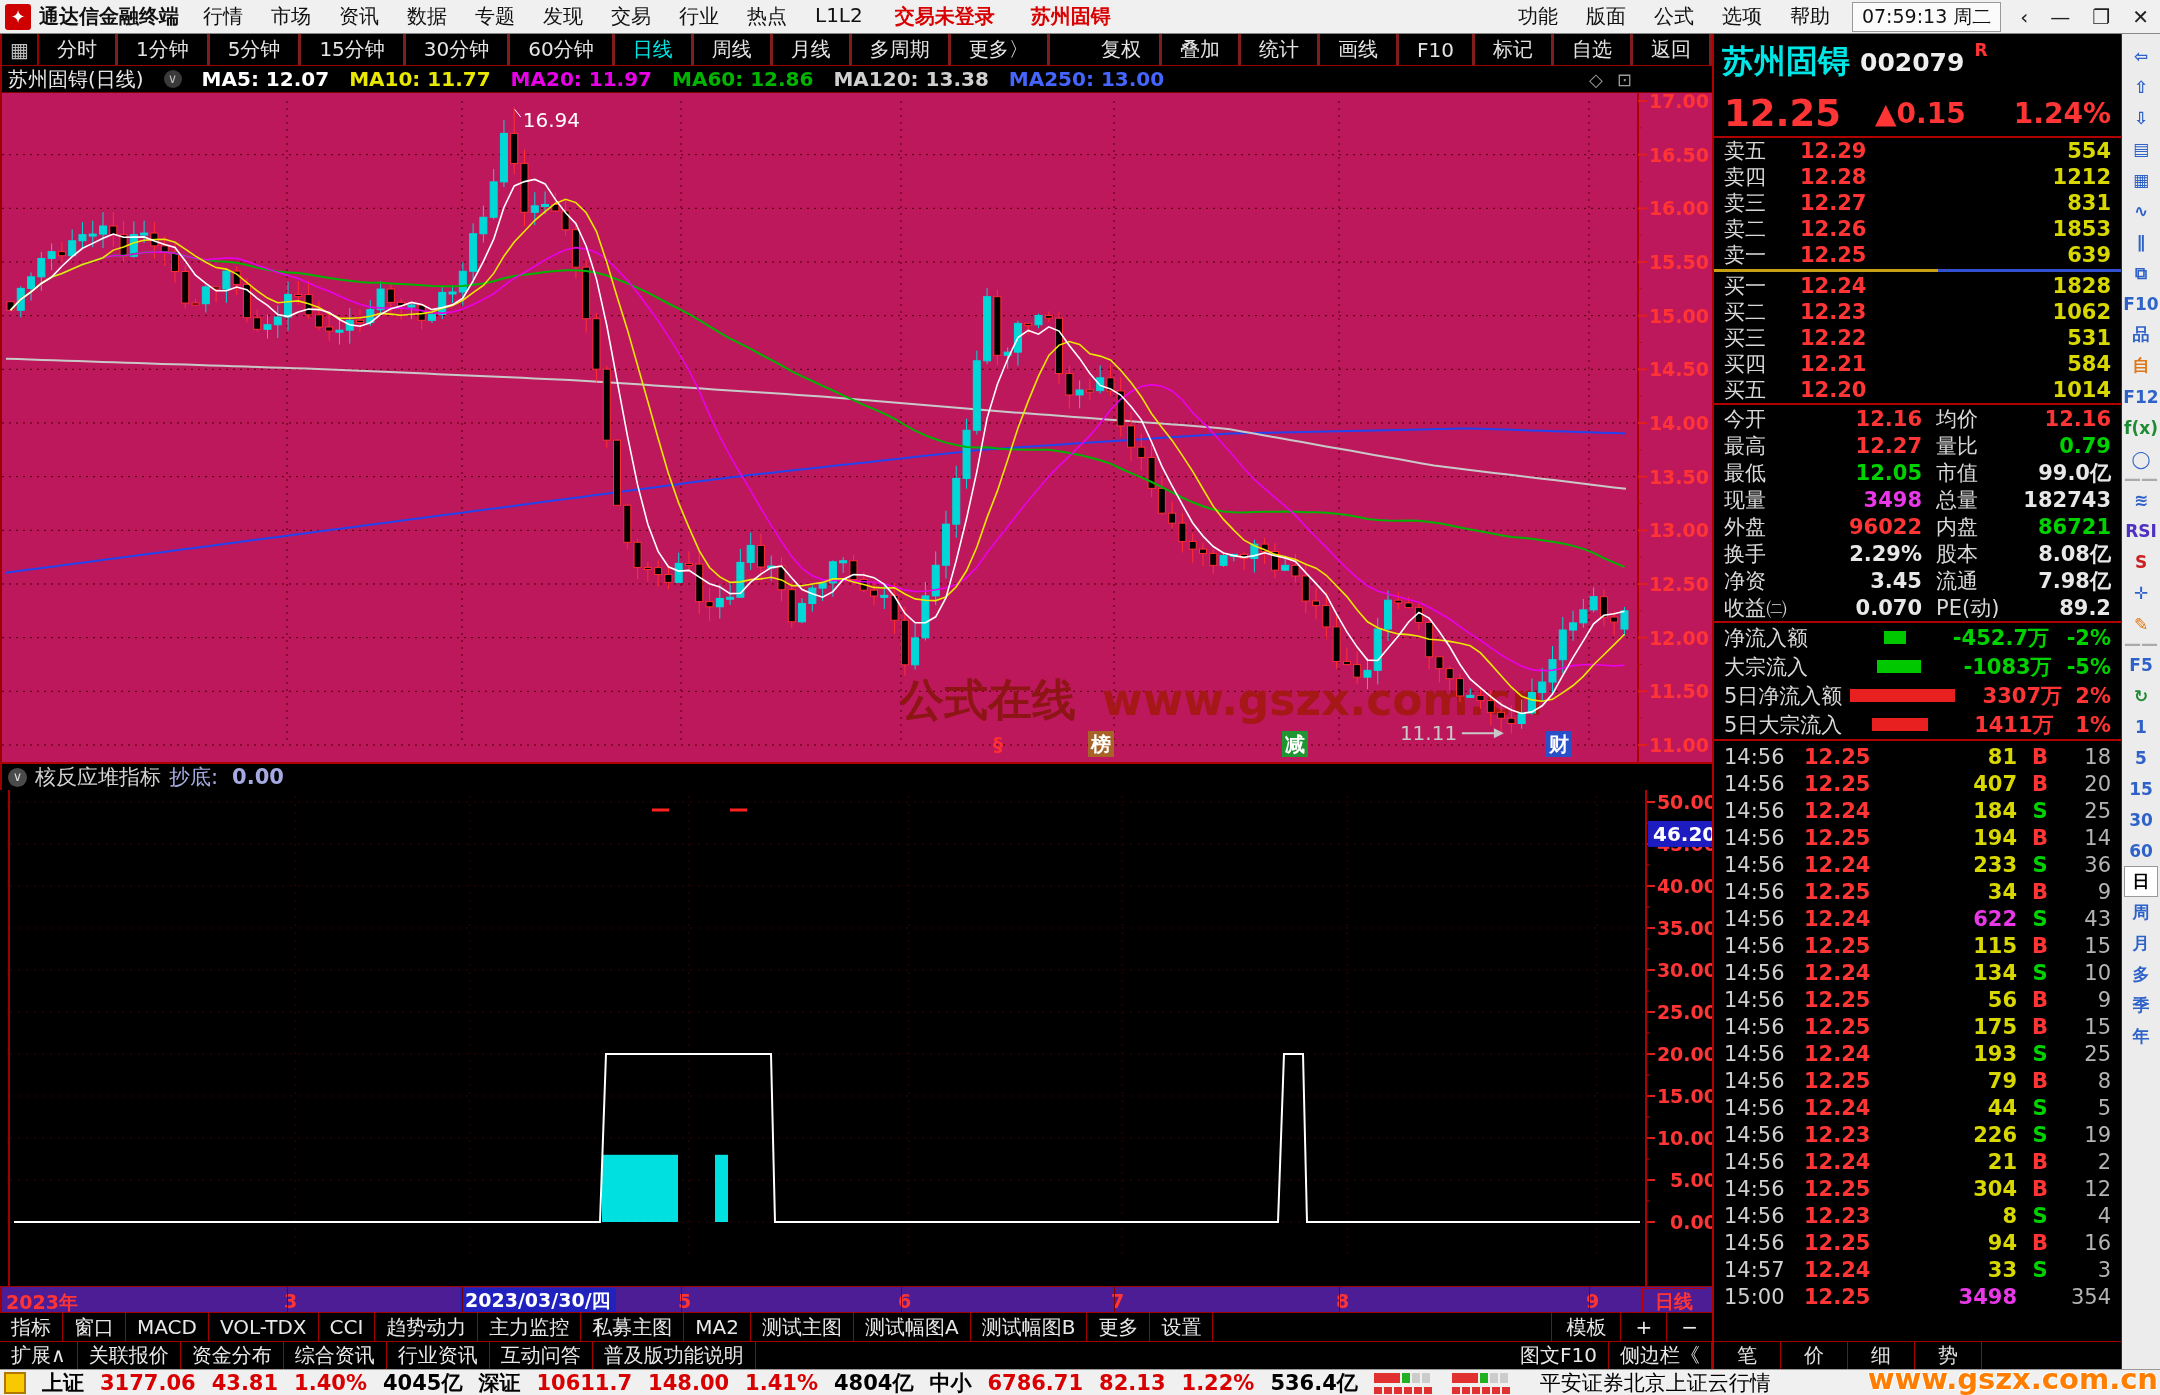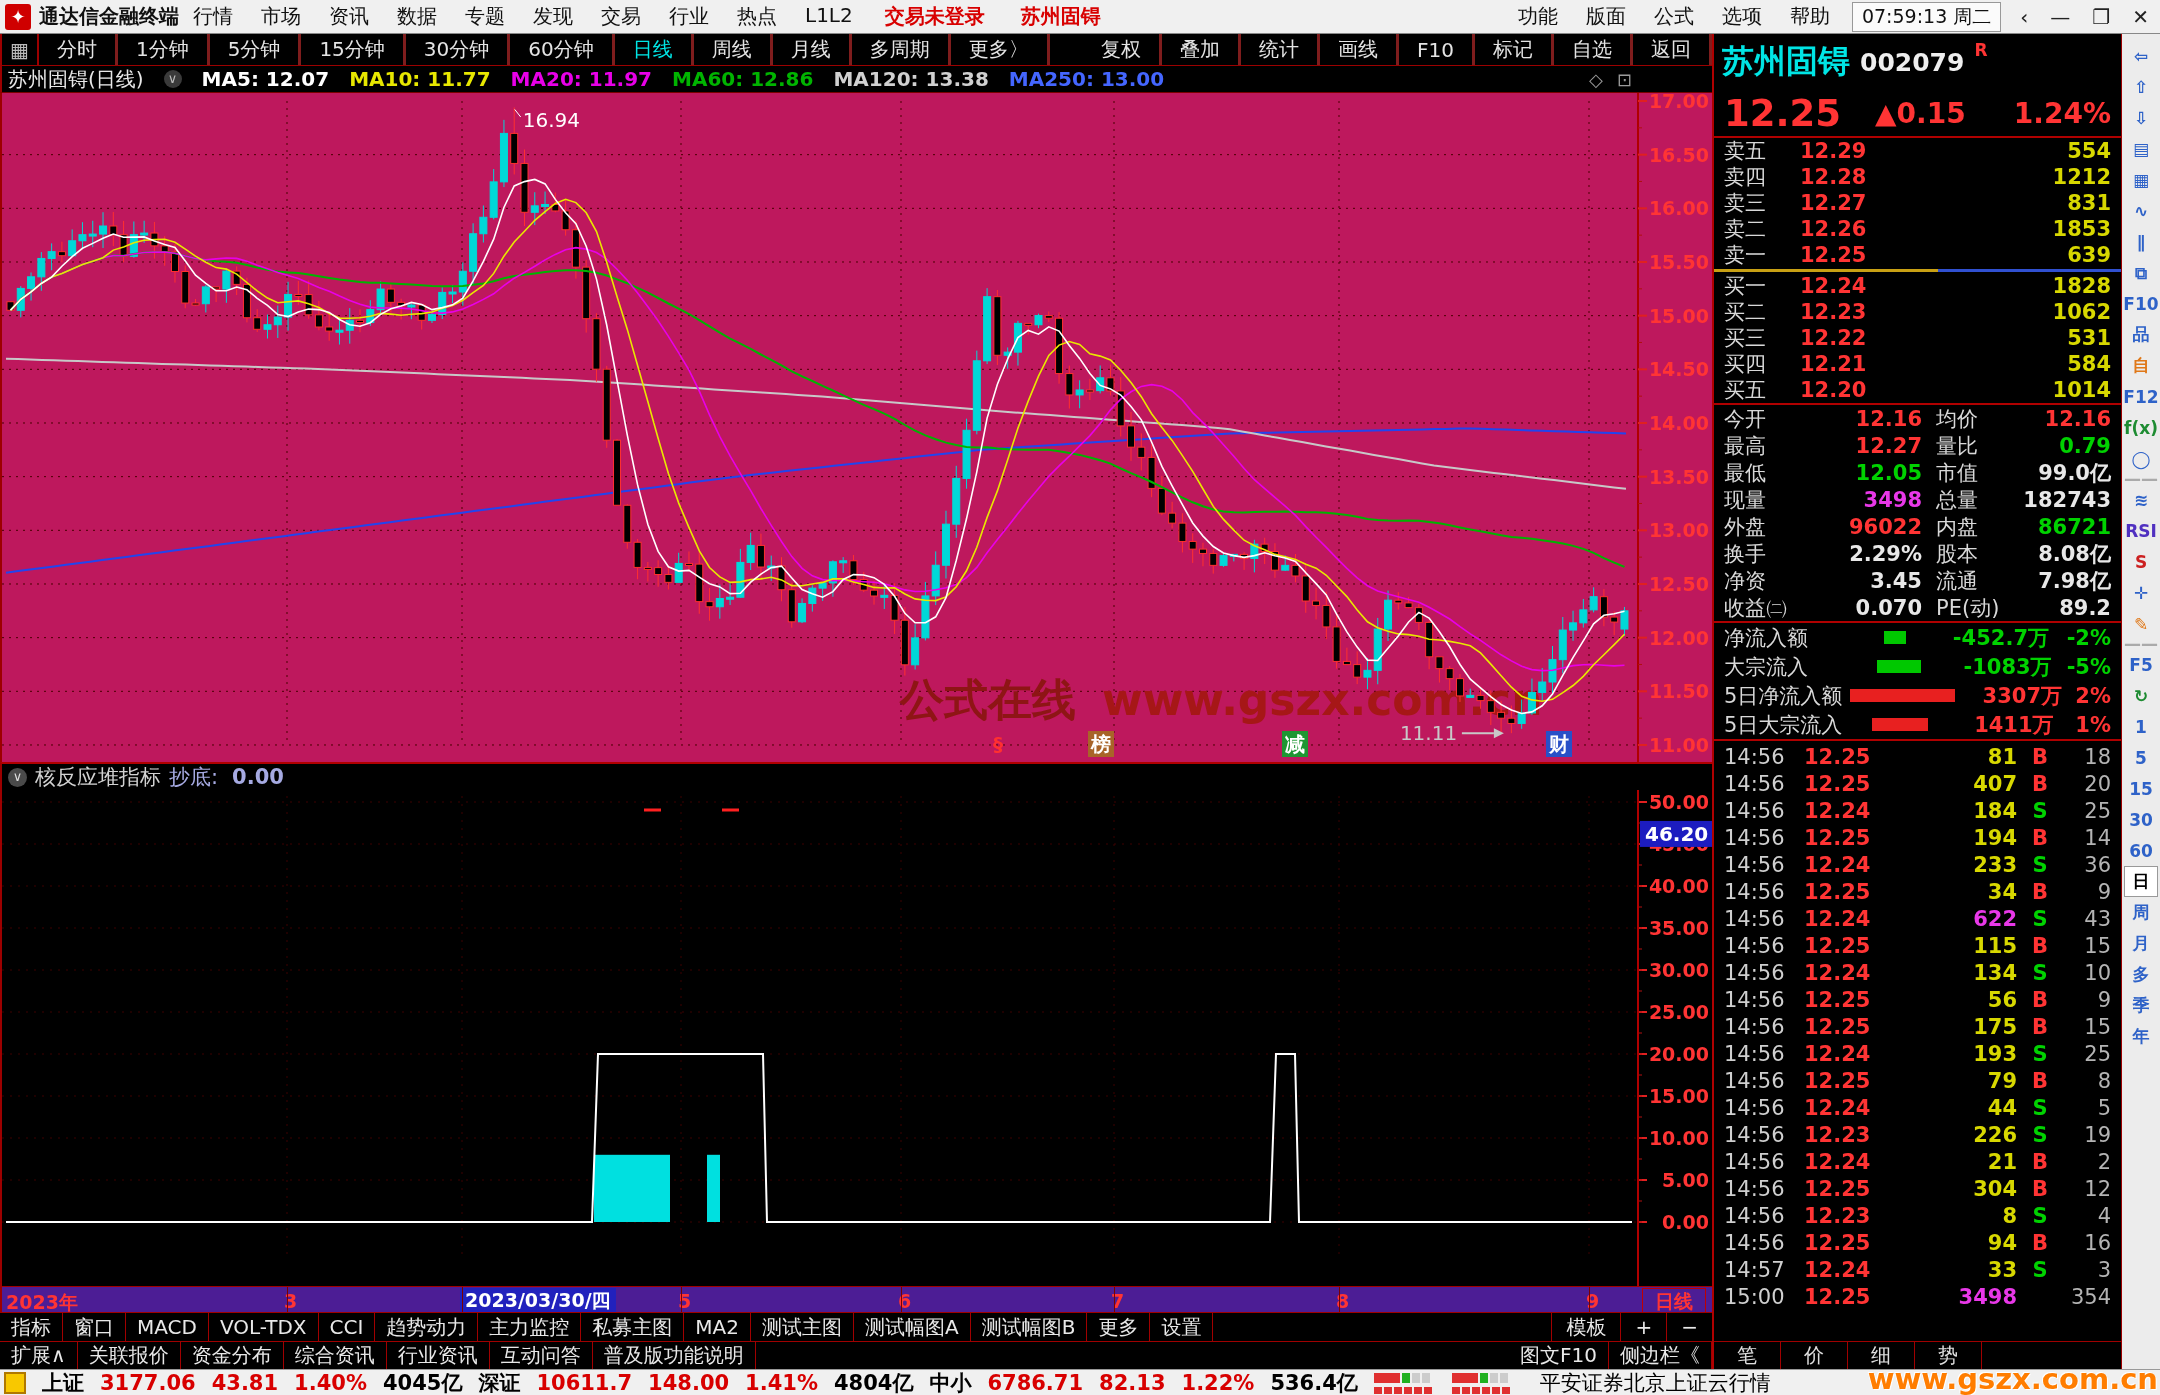--- a/index.html
+++ b/index.html
@@ -5,21 +5,21 @@
   *{box-sizing:border-box;margin:0;padding:0}
   html,body{width:2160px;height:1395px;overflow:hidden}
   body{background:#000;font-family:"DejaVu Sans","Liberation Sans",sans-serif;position:relative;color:#ddd}
   .abs{position:absolute}
   
   .c-r{color:#ff3434}.c-g{color:#00d200}.c-y{color:#d8d800}.c-m{color:#e838e8}
   .c-w{color:#e8e8e8}.c-cyan{color:#00e5e5}.c-sr{color:#d80000}.c-sk{color:#000}
   
   #titlebar{left:0;top:0;width:2160px;height:34px;background:#f0f0f0;color:#111;display:flex;align-items:center;font-size:20px;border-bottom:1px solid #888}
   #logo{width:26px;height:26px;background:#cf0000;border-radius:3px;margin:0 8px 0 5px;color:#fff;font-weight:bold;text-align:center;line-height:26px;font-size:18px}
-  #brand{font-weight:bold;margin-right:0}
+  #brand{font-weight:bold;margin-right:10px}
   .tmenu{padding:0 14px;white-space:nowrap}
   .tred{color:#d80000;font-weight:bold;padding:0 18px;white-space:nowrap}
   #tb-right{margin-left:auto;display:flex;align-items:center}
   #clock{border:1px solid #999;background:#fbfbfb;padding:1px 9px;margin:0 8px;font-size:19px;white-space:nowrap}
   .winbtn{padding:0 11px;font-size:20px;color:#222}
   
   #toolbar{left:0;top:34px;width:1712px;height:32px;background:#000;display:flex;font-size:20px;color:#e4e4e4;border-bottom:1px solid #9c0000;border-left:2px solid #9c0000}
   .tbitem{border-right:3px solid #7f1d1d;padding:0 18px;display:flex;align-items:center;white-space:nowrap}
   #tb-spacer{flex:1;border-right:none}
   #tb-winicon{color:#bbb;padding:0 8px;border-right:2px solid #9c0000;display:flex;align-items:center}
@@ -28,21 +28,21 @@
   #ma-title{color:#e8e8e8}
   #ma-drop{width:18px;height:18px;border-radius:50%;background:#3a3a3a;color:#bbb;font-size:13px;text-align:center;line-height:17px}
   .ma-item{font-weight:bold;white-space:nowrap}
   #ma-corner{margin-left:auto;color:#9a9a9a;display:flex;gap:14px;padding-right:80px;font-size:18px}
   
   #main-chart{left:0;top:92px;width:1712px;height:670px;border-top:1px solid #7a0000;border-left:2px solid #9c0000;background:#be185d}
   #ind-header{left:0;top:762px;width:1712px;height:28px;border-top:2px solid #b00000;border-left:2px solid #9c0000;background:#000;display:flex;align-items:center;font-size:21px;gap:8px;padding-left:6px}
   #ind-icon{width:19px;height:19px;border-radius:50%;background:#4a4a4a;color:#ddd;font-size:13px;text-align:center;line-height:17px}
   #ind-name{color:#d2d2d2}
   #ind-param{color:#a6aae2}#ind-value{color:#a6aae2;font-weight:bold;margin-left:6px}
-  #ind-chart{left:0;top:790px;width:1628px;height:496px;background:#000;border-left:2px solid #9c0000}
+  #ind-chart{left:8px;top:790px;width:1628px;height:496px;background:#000;border-left:2px solid #9c0000}
   
   #xaxis{left:0;top:1286px;width:1712px;height:26px;background:#4c1d95;border-top:1px solid #a00000;border-left:2px solid #9c0000}
   .xlabel{position:absolute;top:3px;font-size:19px;color:#ff3434;font-weight:bold;white-space:nowrap}
   .xlabel.hl{background:#2121bd;color:#fff;padding:0 5px;top:1px}
   .xtick{position:absolute;top:0;width:1px;height:26px;background:#7a0000}
   #xperiod{position:absolute;right:6px;top:1px;border:1px solid #c00000;color:#ff3434;padding:0 12px;font-size:19px;font-weight:bold}
   
   #tabs1{left:0;top:1312px;width:1712px;height:29px;display:flex;background:#000;border-top:1px solid #a00000;font-size:20px}
   #tabs2{left:0;top:1341px;width:1712px;height:28px;display:flex;background:#000;border-top:1px solid #a00000;font-size:20px}
   .btab{border-right:1px solid #a00000;padding:0 11px;display:flex;align-items:center;color:#e8e8e8;white-space:nowrap}

